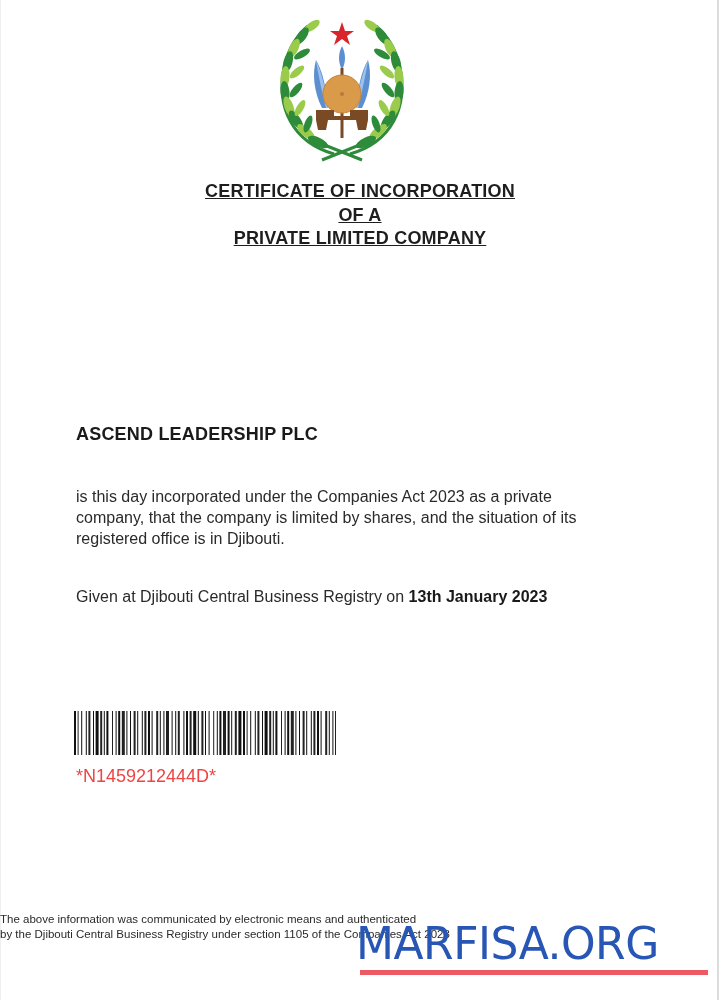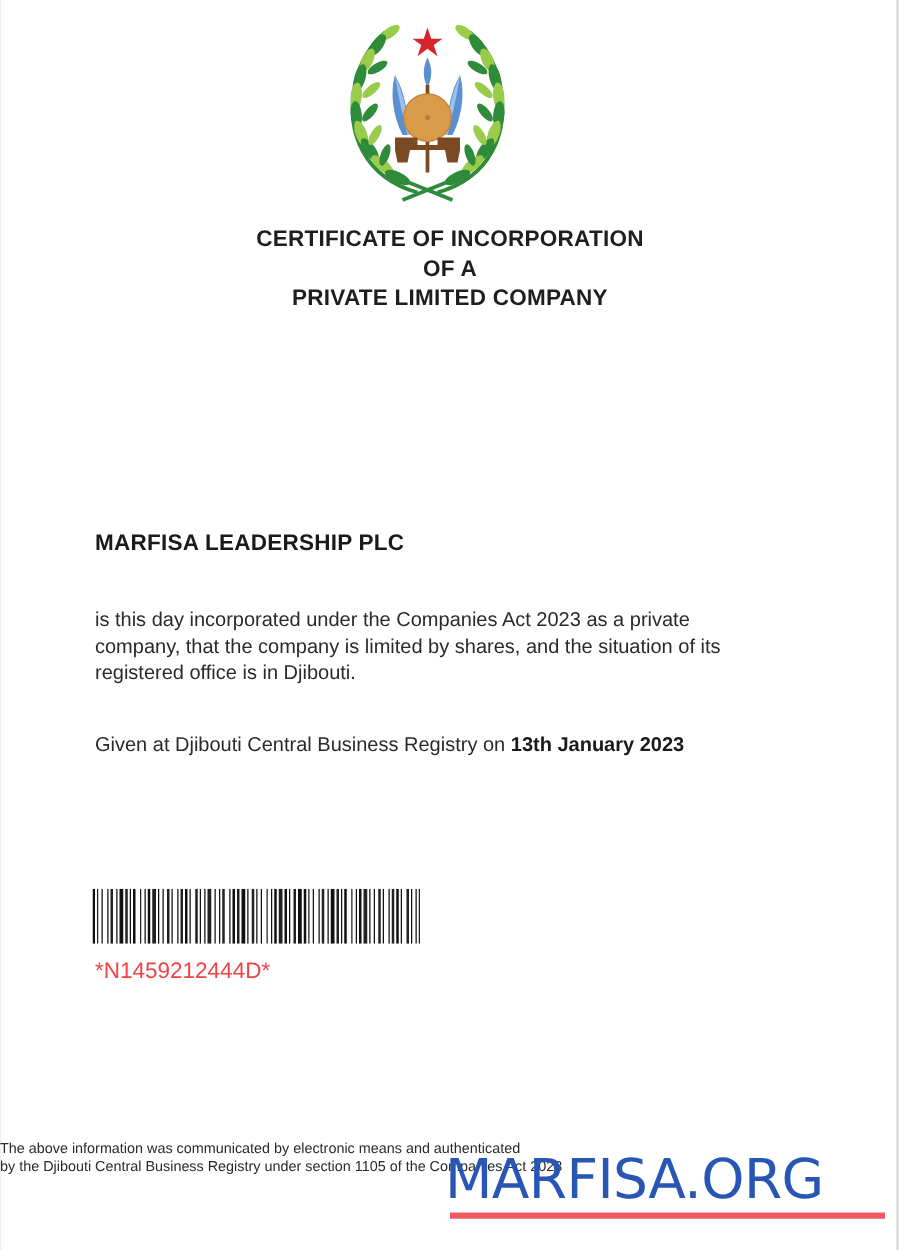--- a/index.html
+++ b/index.html
@@ -40,20 +40,21 @@
       position: absolute;
       left: 0;
       width: 720px;
       top: 180px;
       text-align: center;
       font-weight: bold;
       font-size: 18px;
       line-height: 23.5px;
       color: #1e1e1e;
       letter-spacing: 0.2px;
+      text-decoration: underline;
     }
     .title div { display: block; }
     .company-number {
       position: absolute;
       left: 0;
       width: 696px;
       top: 289px;
       text-align: center;
       font-size: 14px;
       color: #2a2a2a;
@@ -200,21 +201,21 @@
   </svg>
 
   <div class="title">
     <div>CERTIFICATE OF INCORPORATION</div>
     <div>OF A</div>
     <div>PRIVATE LIMITED COMPANY</div>
   </div>
 
 
 
-  <div class="company-name">MARFISA LEADERSHIP PLC</div>
+  <div class="company-name">ASCEND LEADERSHIP PLC</div>
 
   <div class="para p-incorporated">is this day incorporated under the Companies Act 2023 as a private company, that the company is limited by shares, and the situation of its registered office is in Djibouti.</div>
 
   <div class="para p-given">
     <span>Given at Djibouti Central Business Registry on</span>
     <b>13th January 2023</b>
   </div>
 
   <svg class="barcode" viewBox="0 0 262 44" preserveAspectRatio="none" xmlns="http://www.w3.org/2000/svg">
     <g id="bars">

